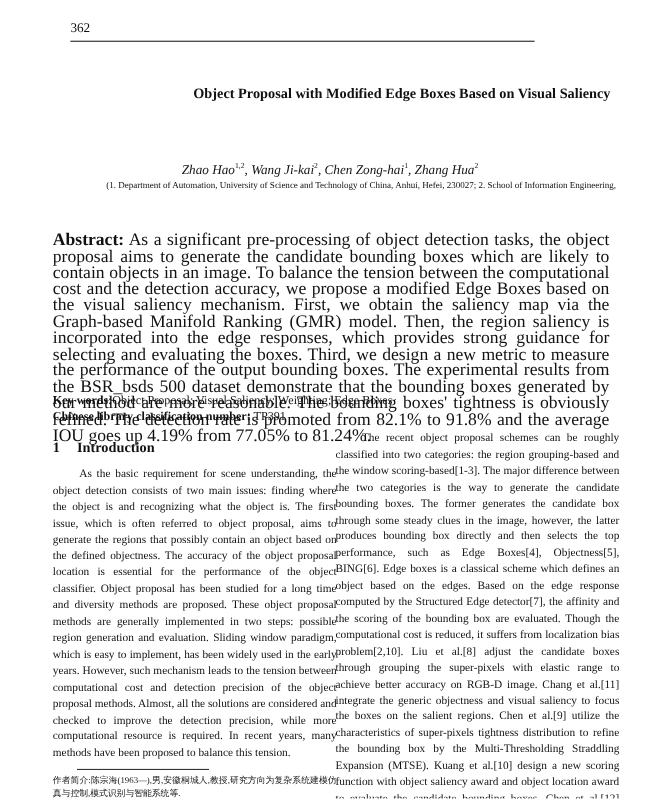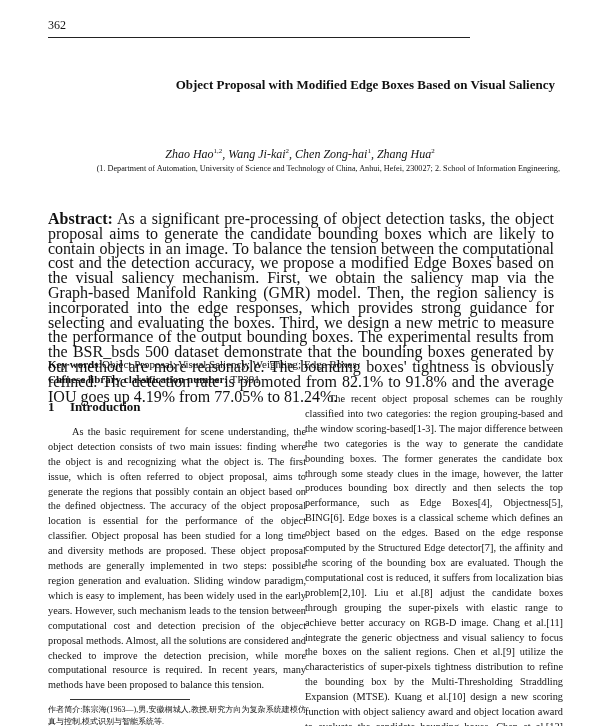--- a/index.html
+++ b/index.html
@@ -7,21 +7,21 @@
     width: 600px; height: 726px; overflow: hidden; position: relative;
     font-family: "Liberation Serif", "DejaVu Serif", serif; color: #111;
   }
   .header {
     position: absolute; left: 48px; top: 18px; width: 422px;
     display: flex; justify-content: space-between; align-items: flex-end;
     font-size: 11px; padding-bottom: 4px; border-bottom: 1.5px solid #222;
     width: 422px;
   }
   .header { width: 422px; }
-  .header-wrap { position:absolute; left:48px; top:18px; width:422px; }
+  .header-wrap { position:absolute; left:64px; top:18px; width:422px; }
   .page-num { font-size: 12px; }
   .journal { font-size: 9px; font-weight: bold; letter-spacing: 0.5px; }
   .title {
     position: absolute; left: 60px; top: 72px; width: 480px;
     text-align: right; font-weight: bold; font-size: 13px; line-height: 25px; margin-left: 15px;
   }
   .authors {
     position: absolute; left: 40px; top: 147px; width: 520px;
     text-align: center; font-style: italic; font-size: 12px;
   }

